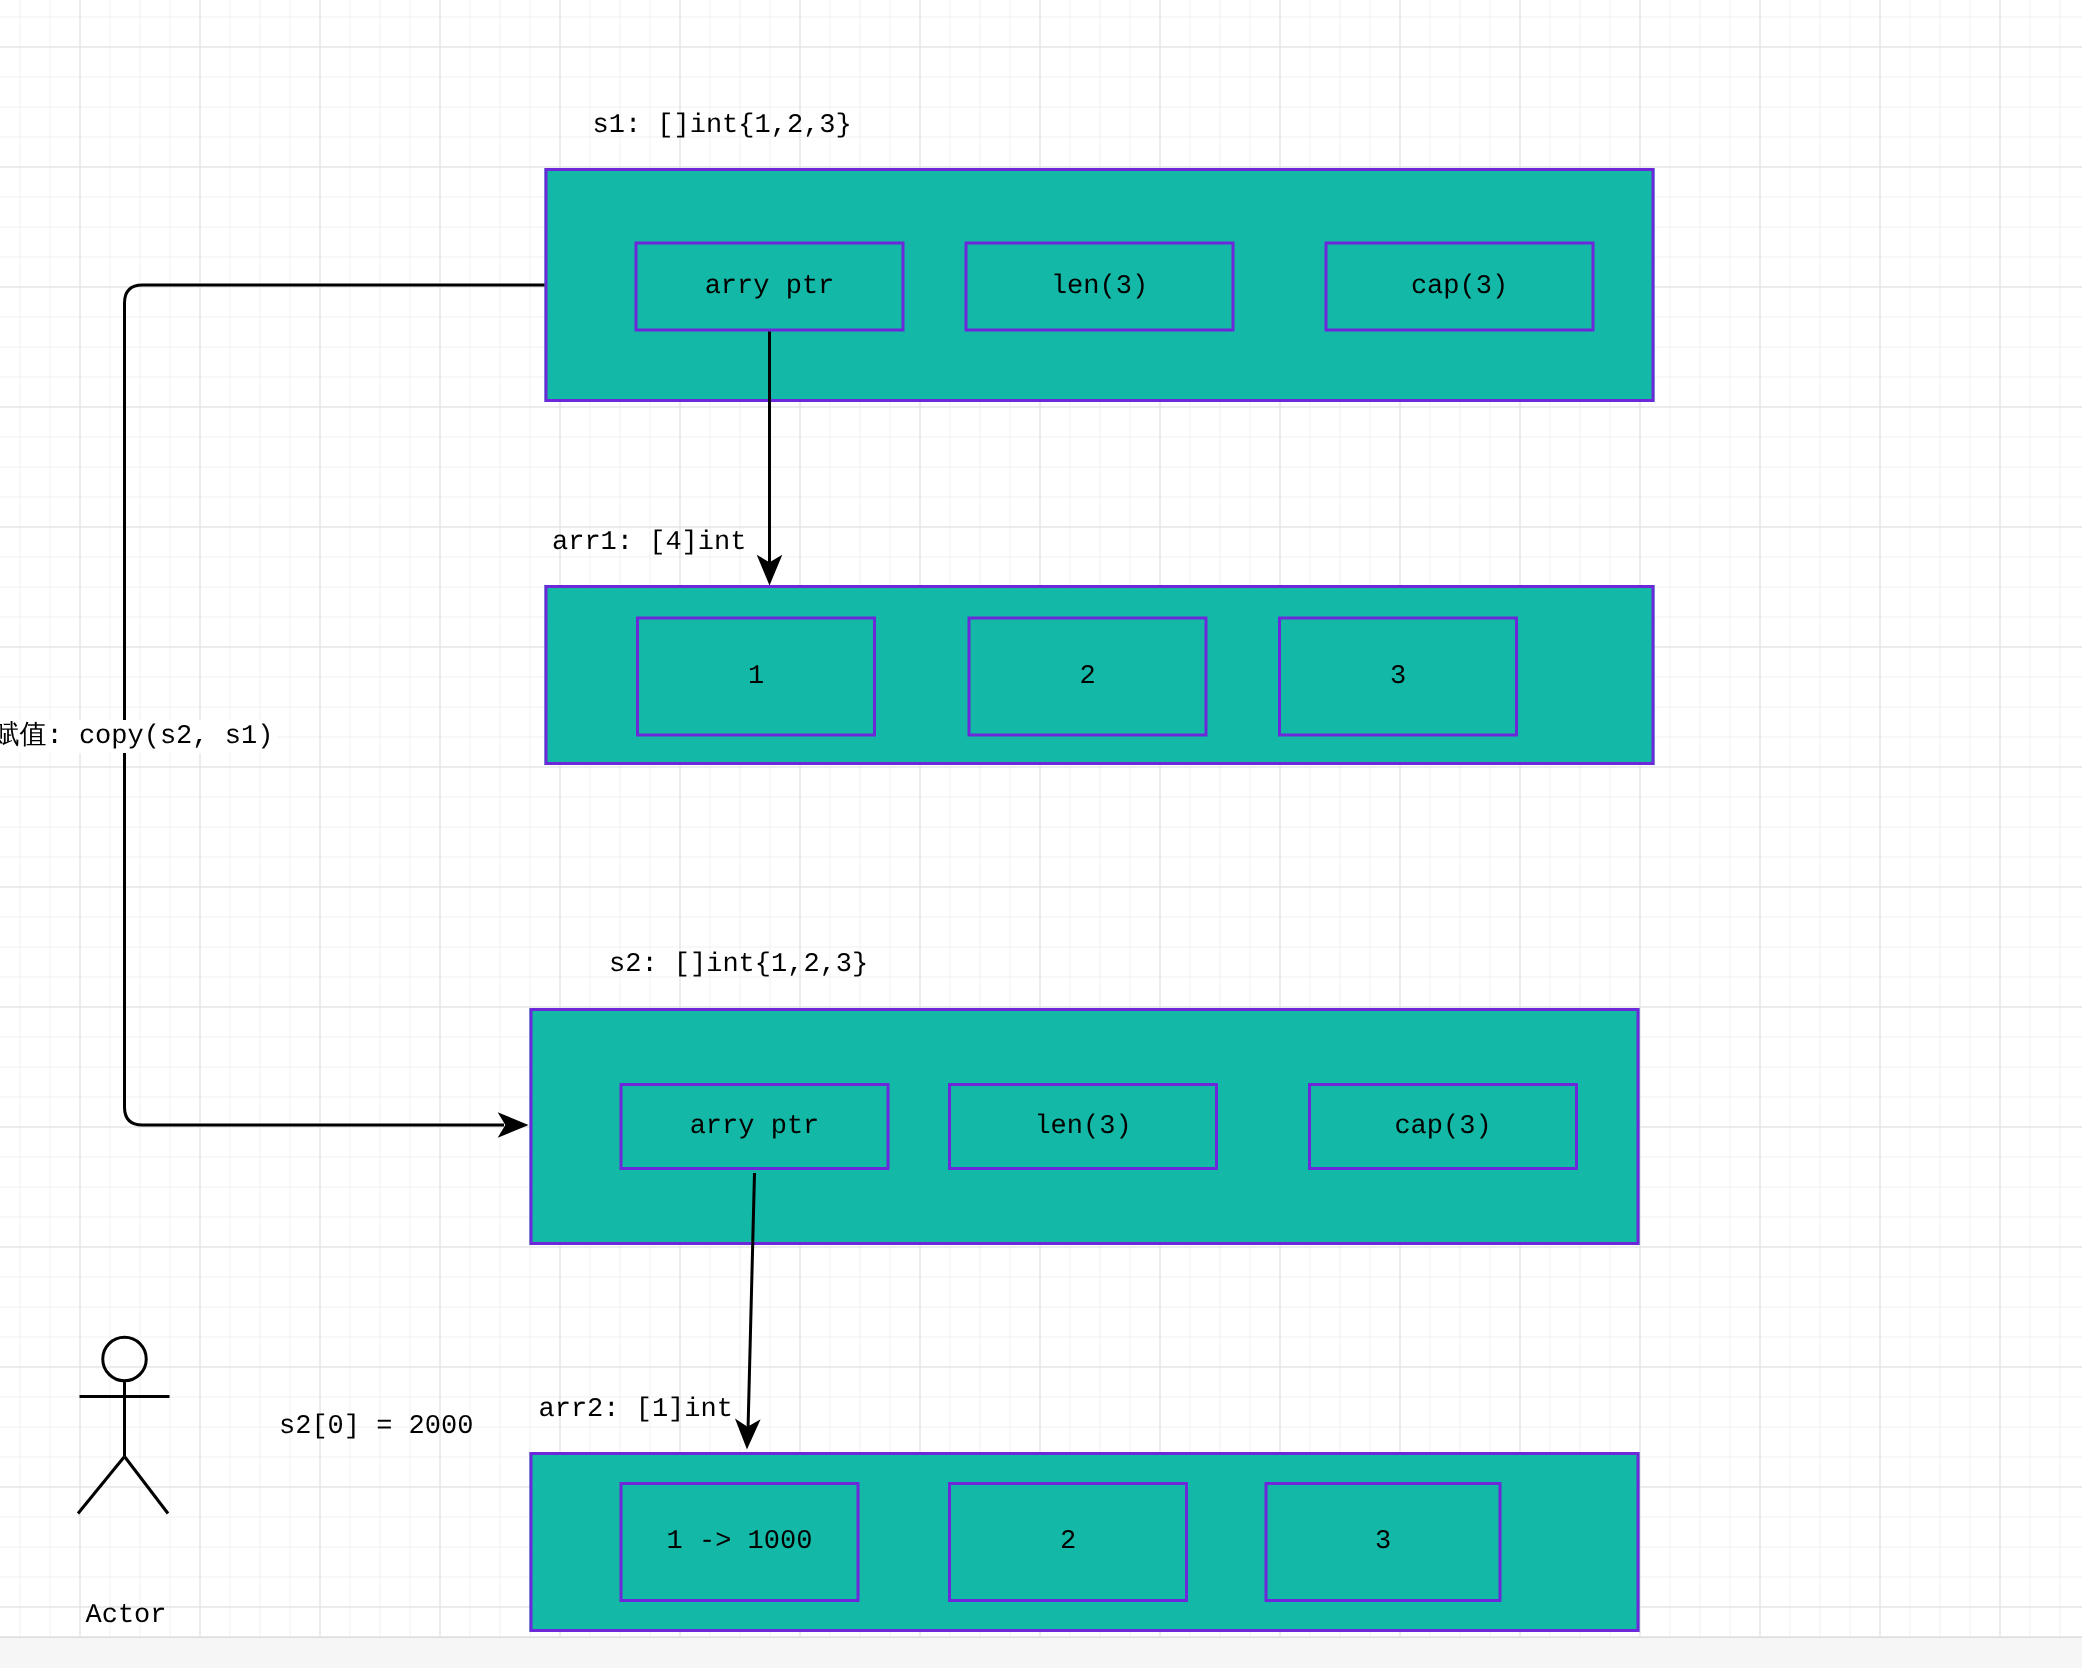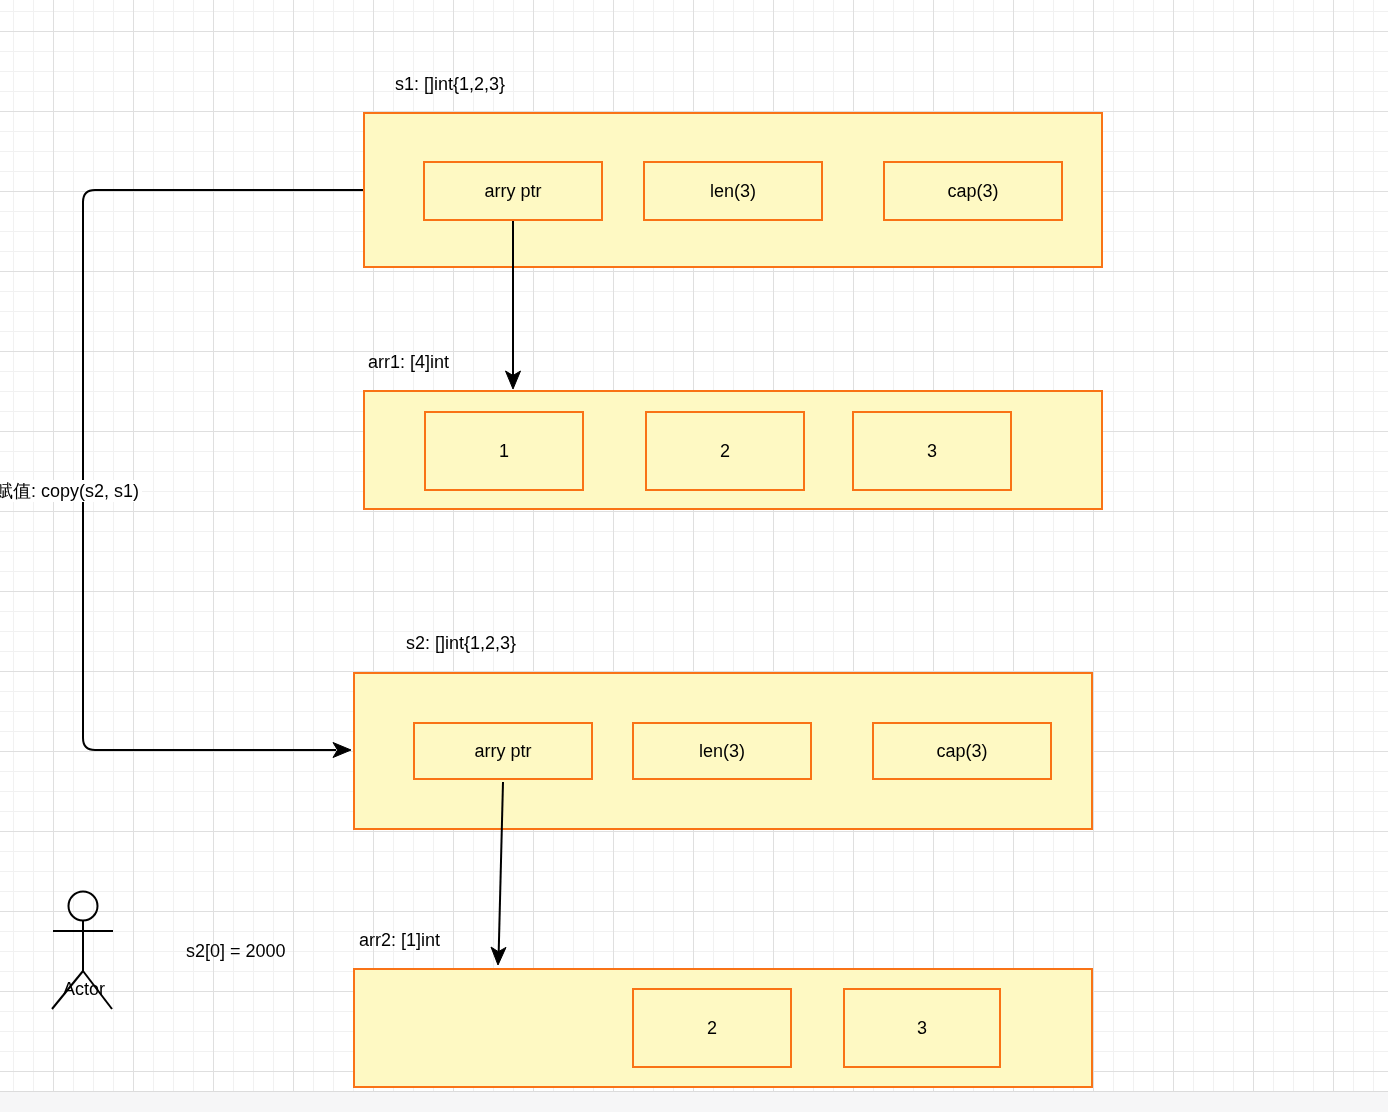--- a/index.html
+++ b/index.html
@@ -6,20 +6,21 @@
   body{
     font-family:"Liberation Sans","DejaVu Sans",sans-serif;
     -webkit-font-smoothing:antialiased;
   }
   .stage{
     position:relative;
     width:1388px;height:1112px;
     background:#f6f6f7;
     overflow:hidden;
     color:#000;
+    font-family:Liberation Mono, monospace;
   }
   
   .canvas{
     position:absolute;left:0;top:0;
     width:1388px;height:1091px;
     background-color:#ffffff;
     background-image:
       linear-gradient(#dfdfdf 1px, transparent 1px),
       linear-gradient(90deg, #dfdfdf 1px, transparent 1px),
       linear-gradient(#f1f1f1 1px, transparent 1px),
@@ -28,22 +29,22 @@
     background-position:53px 31px,53px 31px,13px 11px,13px 11px;
   }
   .outside{
     position:absolute;left:0;top:1091px;
     width:1388px;height:21px;
     background:#f6f6f7;
     border-top:1px solid #dcdcdc;
   }
   .node{
     position:absolute;
-    background:#fef9c3;
-    border:2px solid #f97316;
+    background:#14b8a6;
+    border:2px solid #6d28d9;
     box-sizing:border-box;
   }
   .cell{
     display:flex;align-items:center;justify-content:center;
     font-size:18px;
   }
   .lbl{
     position:absolute;
     font-size:18px;line-height:20px;
     white-space:nowrap;
@@ -94,20 +95,23 @@
   </div>
   <div class="node cell" style="left:632px;top:722px;width:180px;height:58px;">
     <span>len(3)</span>
   </div>
   <div class="node cell" style="left:872px;top:722px;width:180px;height:58px;">
     <span>cap(3)</span>
   </div>
 
   <div class="lbl" style="left:359px;top:930px;">arr2: [1]int</div>
   <div class="node" style="left:353px;top:968px;width:740px;height:120px;"></div>
+  <div class="node cell" style="left:413px;top:988px;width:160px;height:80px;">
+    <span>1 -&gt; 1000</span>
+  </div>
   <div class="node cell" style="left:632px;top:988px;width:160px;height:80px;">
     <span>2</span>
   </div>
   <div class="node cell" style="left:843px;top:988px;width:158px;height:80px;">
     <span>3</span>
   </div>
 
   <svg class="overlay" viewBox="0 0 1388 1112">
 
     <g class="shape">
@@ -129,14 +133,14 @@
       <circle cx="83" cy="906" r="14.5"></circle>
       <line x1="83" y1="920.5" x2="83" y2="971"></line>
       <line x1="53" y1="931" x2="113" y2="931"></line>
       <line x1="83" y1="971" x2="52" y2="1009"></line>
       <line x1="83" y1="971" x2="112" y2="1009"></line>
     </g>
   </svg>
 
   <div class="lbl bg" style="left:-8px;top:480px;">赋值: copy(s2, s1)</div>
   <div class="lbl" style="left:186px;top:941px;">s2[0] = 2000</div>
-  <div class="lbl" style="left:84px;top:979px;transform:translateX(-50%);">Actor</div>
+  <div class="lbl" style="left:84px;top:1067px;transform:translateX(-50%);">Actor</div>
 </div>
 
 </body></html>

